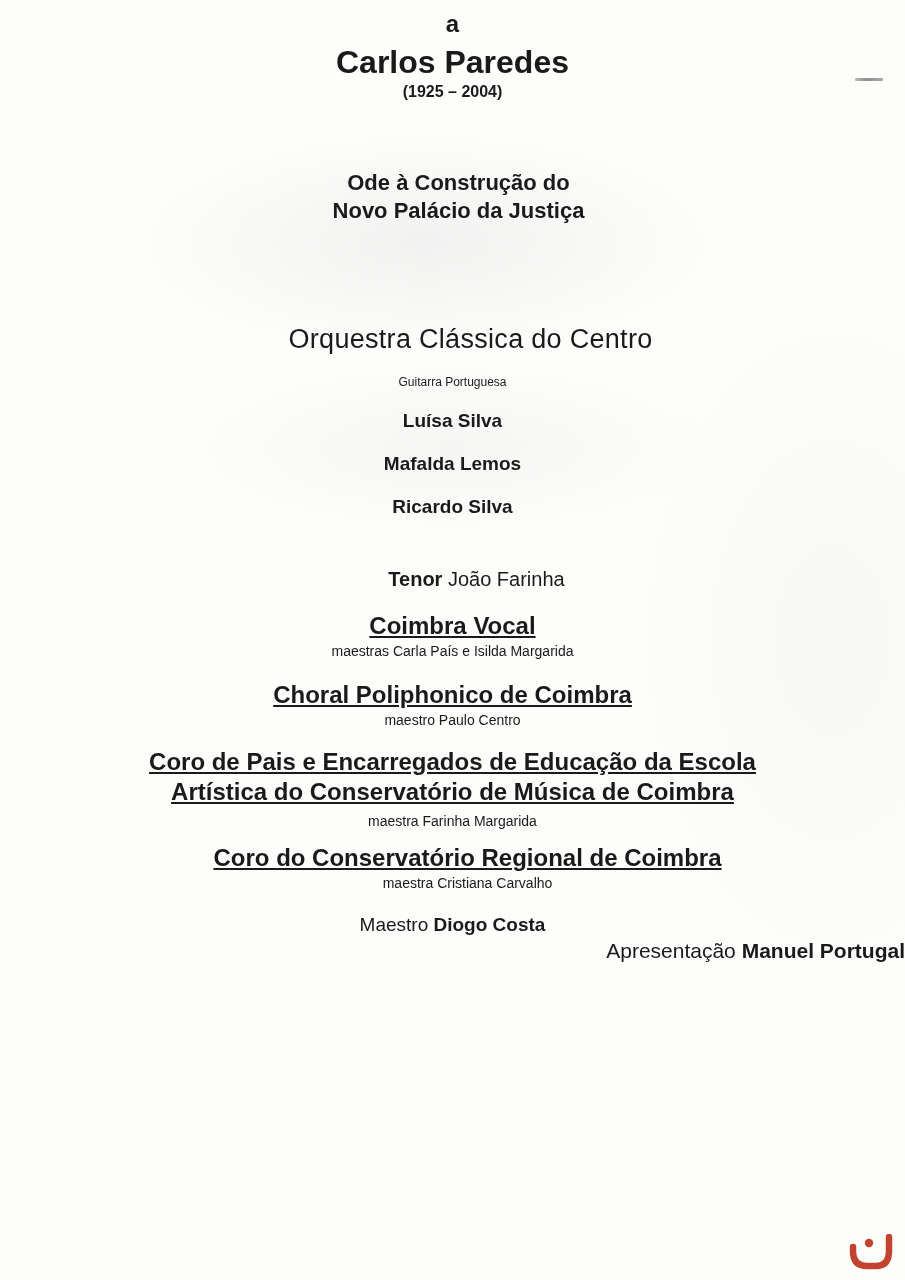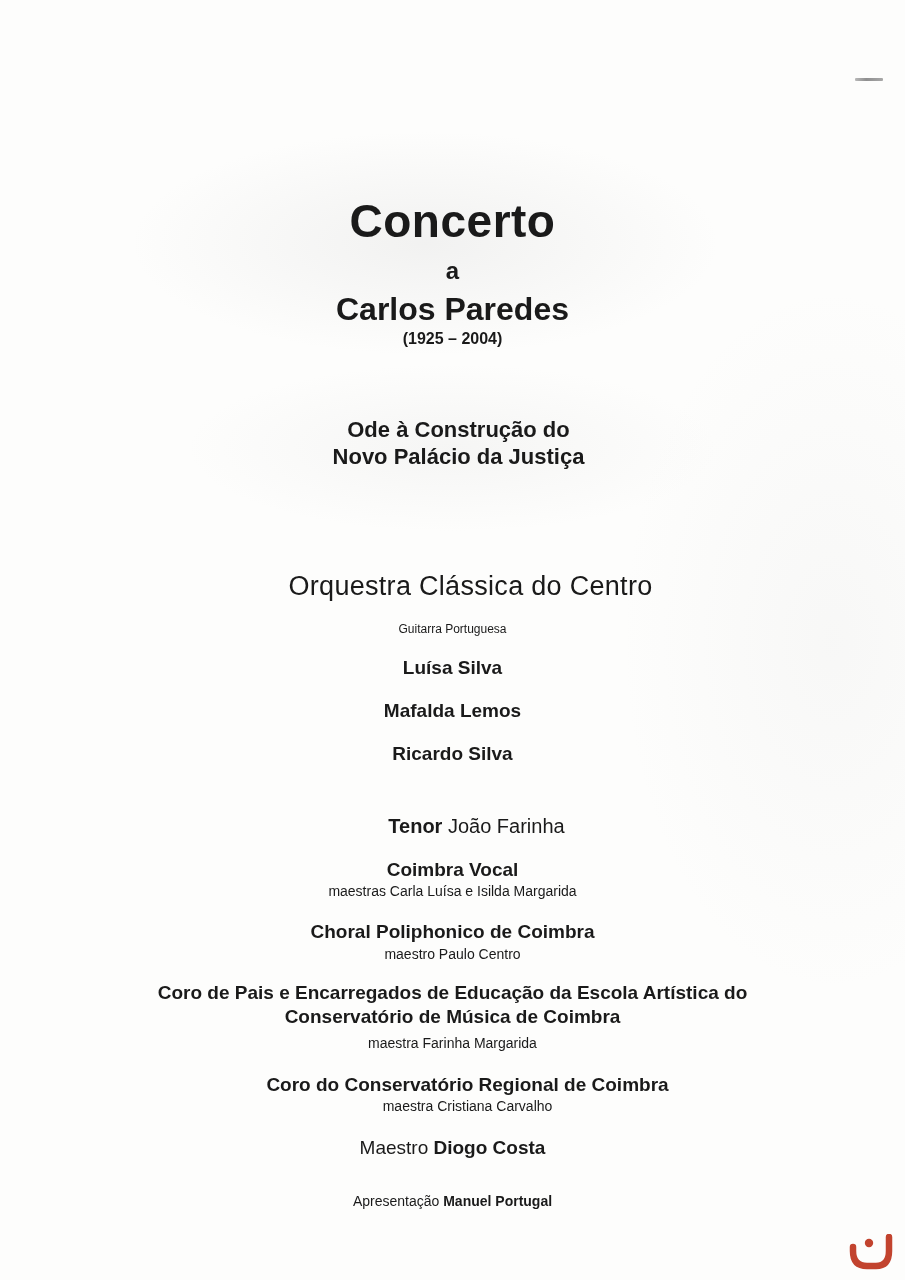--- a/index.html
+++ b/index.html
@@ -65,44 +65,46 @@
     font-weight: 700;
   }
   .tenor-line {
     margin-top: 50px;
     font-size: 20px;
     font-weight: 400;
     padding-left: 48px;
   }
   .tenor-line .bold { font-weight: 700; }
   .choir-name {
-    font-size: 19px;
+    font-size: 24px;
     font-weight: 700;
     line-height: 1.25;
+    text-decoration: underline;
   }
   .choir-dir {
     margin-top: 2px;
     font-size: 14px;
     font-weight: 400;
   }
   .choir-0 { margin-top: 20px; }
   .choir-1 { margin-top: 21px; }
   .choir-2 { margin-top: 19px; }
   .choir-2 .choir-name { max-width: 620px; margin: 6px auto; }
-  .choir-3 { margin-top: 22px; padding-left: 30px; }
+  .choir-3 { margin-top: 14px; padding-left: 30px; }
   .maestro-line {
     margin-top: 23px;
     font-size: 19px;
     font-weight: 400;
   }
   .maestro-line .bold, .pres-line .bold { font-weight: 700; }
   .pres-line {
-    margin-top: 34px;
-    font-size: 14px;
+    margin-top: 3px;
+    font-size: 21px;
     font-weight: 400;
+    text-align: right;
   }
   .scan-dash {
     position: absolute;
     top: 78px;
     left: 855px;
     width: 28px;
     height: 3px;
     background: linear-gradient(90deg, #b9b9b9, #8f8f8f 40%, #a8a8a8);
     border-radius: 1px;
   }
@@ -114,21 +116,20 @@
     height: 40px;
   }
 </style>
 </head>
 <body>
 
 <div class="page">
 
   <div class="scan-dash"></div>
 
-  <div class="center title-main">Concerto</div>
   <div class="center title-a">a</div>
   <div class="center title-name">Carlos Paredes</div>
   <div class="center title-years">(1925 – 2004)</div>
 
   <div class="center ode">
     <div>Ode à Construção do</div>
     <div>Novo Palácio da Justiça</div>
   </div>
 
   <div class="center orchestra-name">Orquestra Clássica do Centro</div>
@@ -136,21 +137,21 @@
   <div class="center performer">Luísa Silva</div>
   <div class="center performer">Mafalda Lemos</div>
   <div class="center performer">Ricardo Silva</div>
 
   <div class="center tenor-line">
     <span class="bold">Tenor</span><span> João Farinha</span>
   </div>
 
   <div class="center choir-0">
     <div class="choir-name">Coimbra Vocal</div>
-    <div class="choir-dir">maestras Carla Luísa e Isilda Margarida</div>
+    <div class="choir-dir">maestras Carla País e Isilda Margarida</div>
   </div>
 
   <div class="center choir-1">
     <div class="choir-name">Choral Poliphonico de Coimbra</div>
     <div class="choir-dir">maestro Paulo Centro</div>
   </div>
 
   <div class="center choir-2">
     <div class="choir-name">Coro de Pais e Encarregados de Educação da Escola Artística do Conservatório de Música de Coimbra</div>
     <div class="choir-dir">maestra Farinha Margarida</div>

